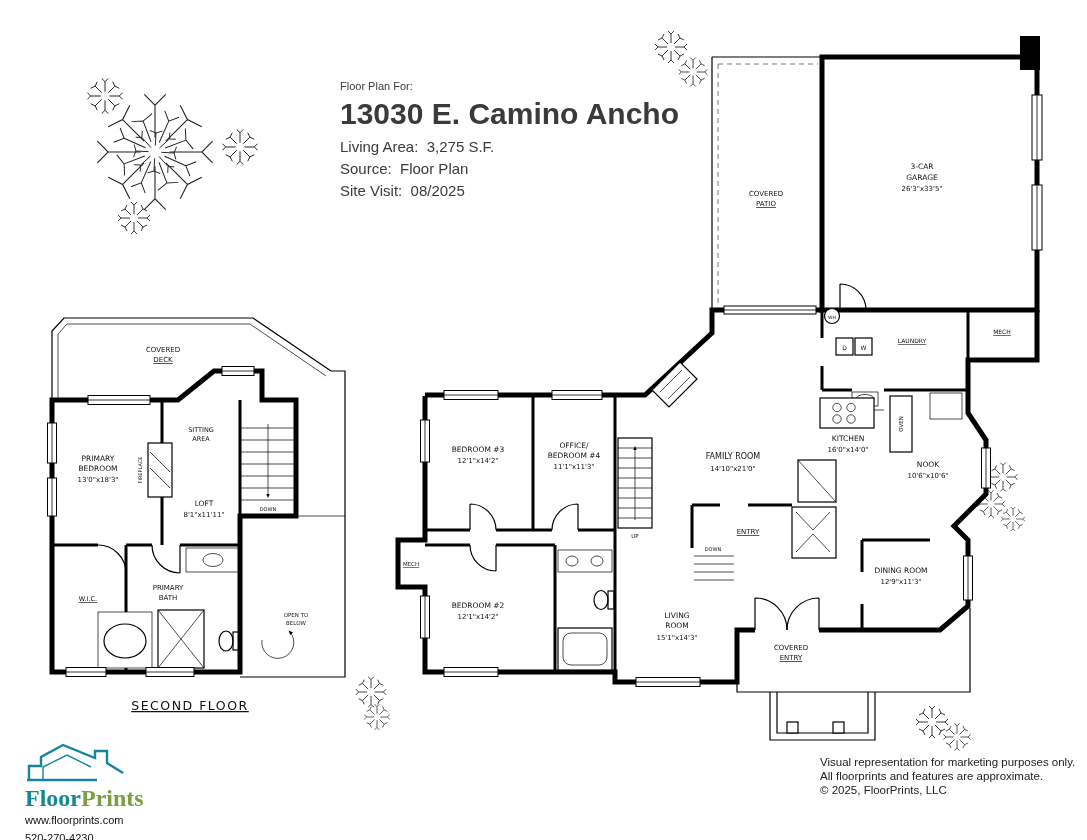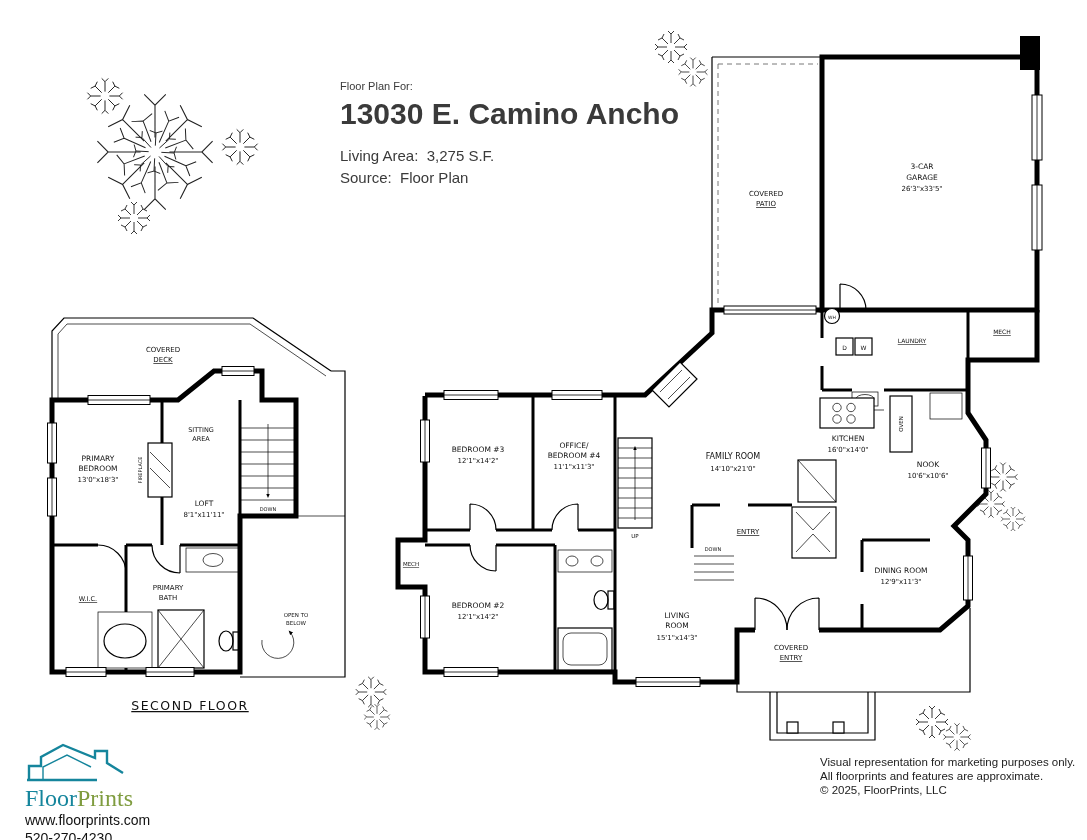--- a/index.html
+++ b/index.html
@@ -22,28 +22,28 @@
   .win rect{fill:#fff;stroke:#000;stroke-width:1;}
   .win line{stroke:#000;stroke-width:.8;}
   .bush{stroke:#222;fill:none;}
   .fw{fill:#fff;}
 
   
   .header{position:absolute;left:340px;top:80px;color:#3a3a3a;}
   .header .intro{font-size:11px;margin-bottom:8px;white-space:pre;}
   .header .addr{font-size:30px;font-weight:bold;line-height:27px;white-space:pre;}
   .header .meta{font-size:15px;line-height:22px;white-space:pre;}
-  .header .meta.first{margin-top:18px;}
+  .header .meta.first{margin-top:9px;}
 
   
   .footer-left{position:absolute;left:25px;top:740px;}
-  .brand{font-family:"Liberation Serif",serif;font-weight:normal;font-size:24px;line-height:24px;}
+  .brand{font-family:"Liberation Serif",serif;font-weight:bold;font-size:24px;line-height:24px;}
   .brand .teal{color:#15859c;}
   .brand .green{color:#7f9c3f;}
-  .contact{font-size:14px;line-height:16px;color:#111;margin-top:2px;}
+  .contact{font-size:11px;line-height:16px;color:#111;margin-top:2px;}
   .footer-right{position:absolute;left:820px;top:755px;font-size:11.5px;line-height:14px;color:#222;}
 </style>
 </head>
 <body>
 
 <div class="page">
 
 <svg class="plan" width="1087" height="840" viewBox="0 0 1087 840">
   <defs>
     <marker id="ah" markerWidth="7" markerHeight="7" refX="3.5" refY="3.5" orient="auto">
@@ -297,20 +297,21 @@
     <text class="mid s7" x="791" y="650">COVERED</text>
     <text class="mid s7 u" x="791" y="660">ENTRY</text>
   </g>
 </svg>
 
 <div class="header">
   <div class="intro">Floor Plan For:</div>
   <div class="addr">13030 E. Camino Ancho</div>
   <div class="meta first">Living Area:  3,275 S.F.</div>
   <div class="meta">Source:  Floor Plan</div>
+  <div class="meta">Site Visit:  08/2025</div>
 </div>
 
 <div class="footer-left">
   <svg width="104" height="42" viewBox="0 0 104 42">
     <path d="M4,40 L4,26 L16,26 L16,17 L38,5 L70,18 L70,11 L82,11 L82,23 L98,33" stroke="#15859c" stroke-width="2.4" fill="none"></path>
     <path d="M2,40 H72" stroke="#15859c" stroke-width="2.4" fill="none"></path>
     <path d="M18,40 L18,27 L42,15 L66,27" stroke="#15859c" stroke-width="1.4" fill="none"></path>
   </svg>
   <div class="brand"><span class="teal">Floor</span><span class="green">Prints</span></div>
   <div class="contact">www.floorprints.com</div>

